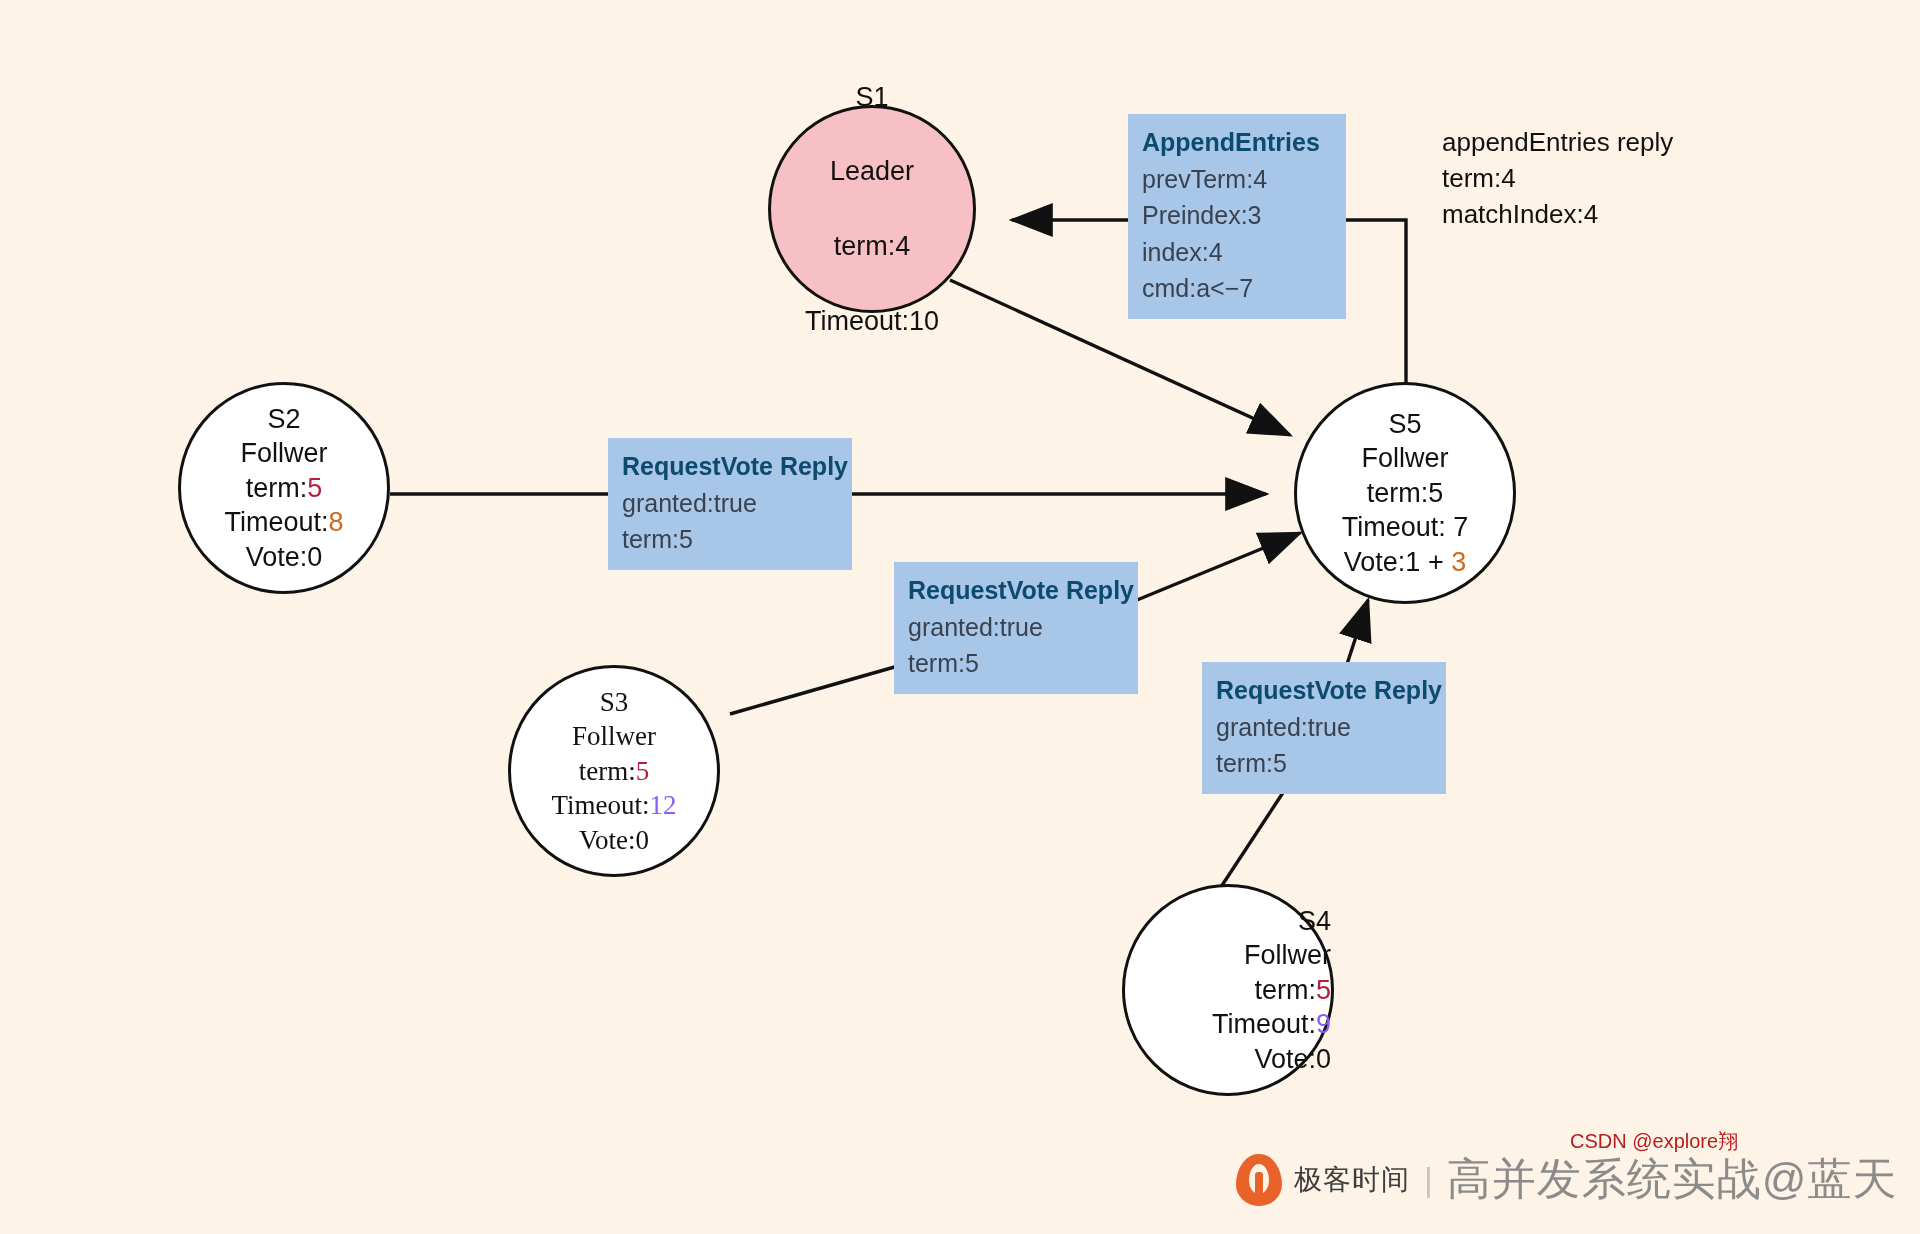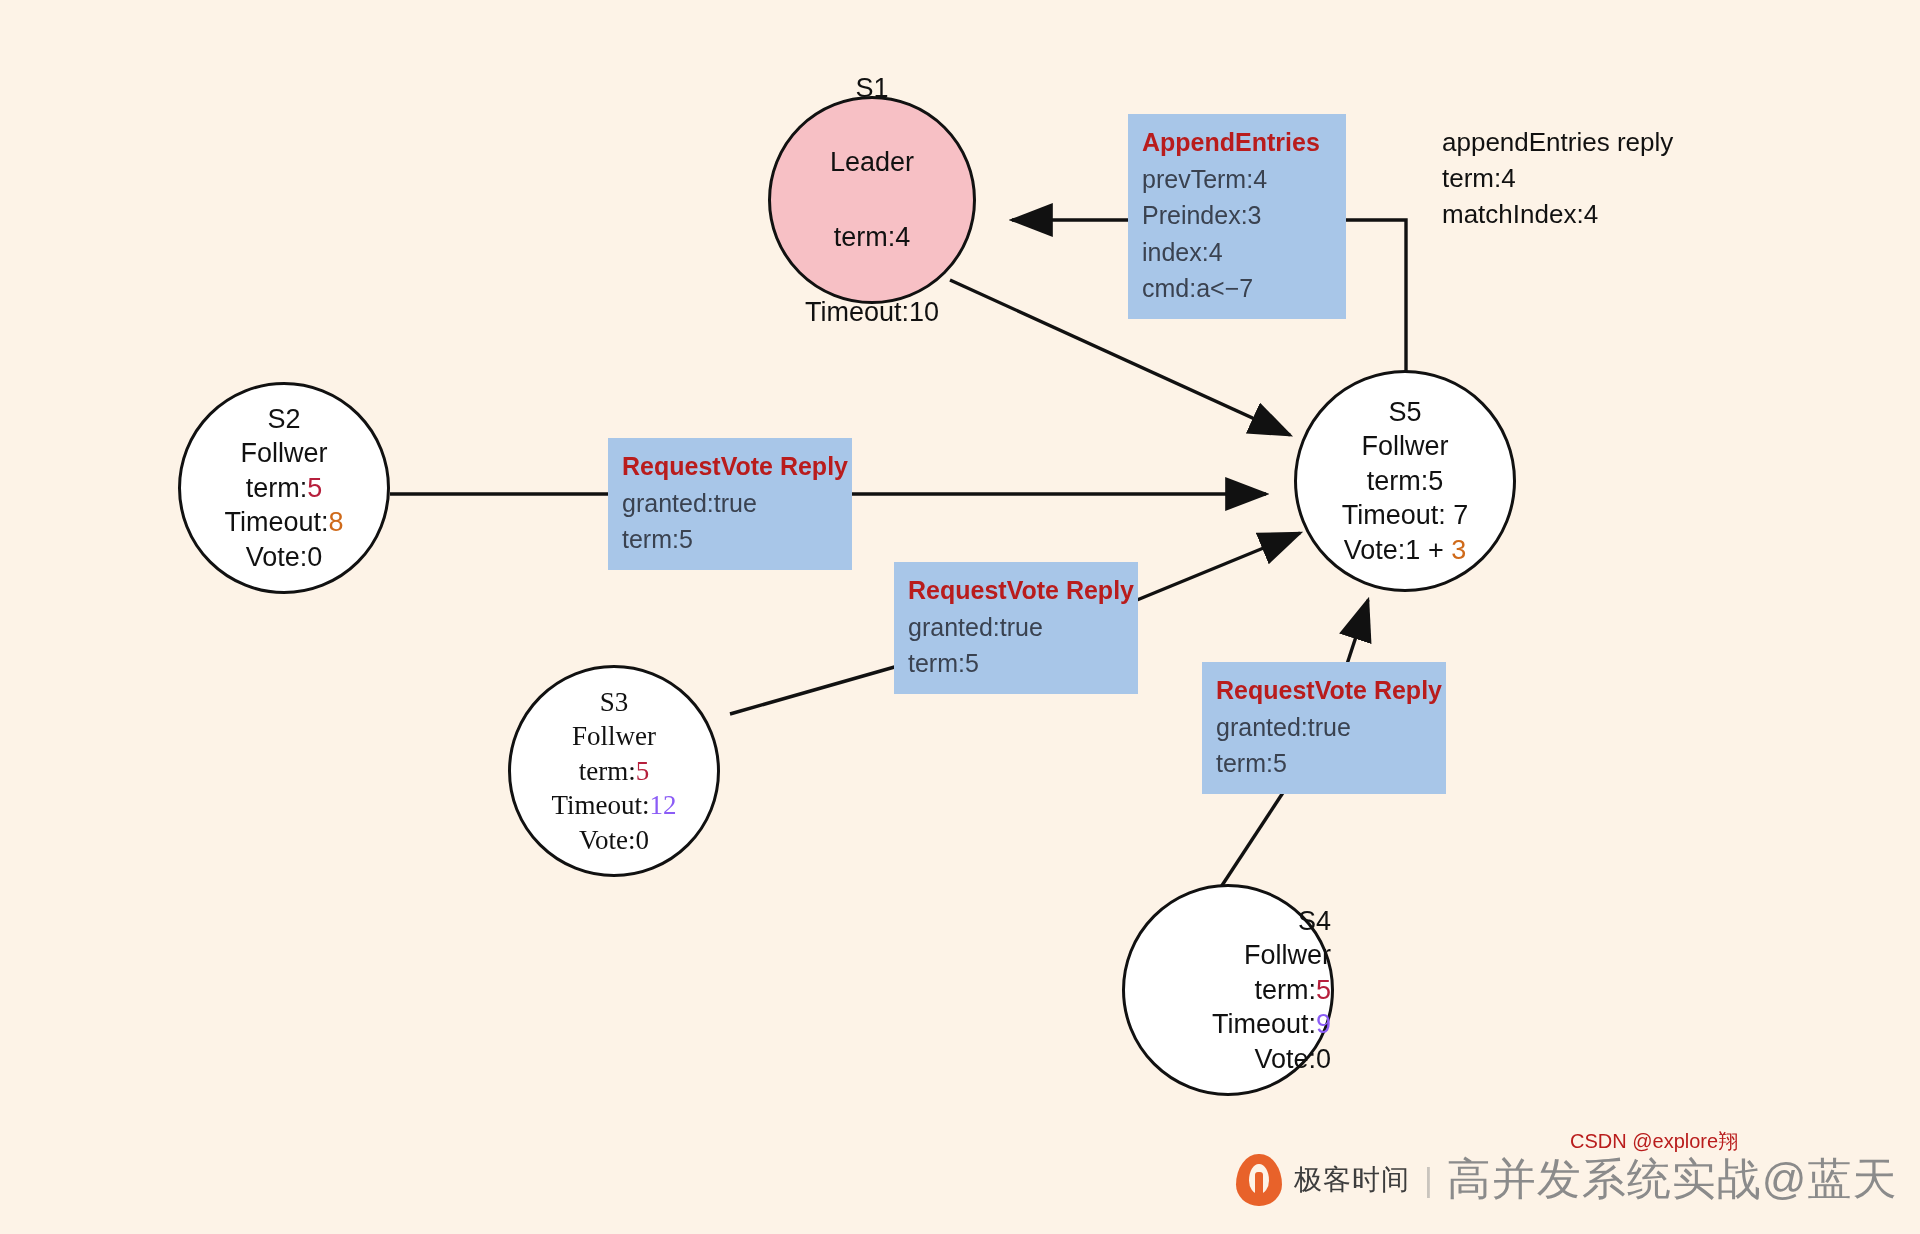--- a/index.html
+++ b/index.html
@@ -41,21 +41,21 @@
   .msgbox{
     position:absolute;
     background:#a8c6e8;
     box-sizing:border-box;
     padding:10px 14px 12px 14px;
     color:#3a4250;
     font-size:25px;
     line-height:1.46;
     white-space:nowrap;
   }
-  .msgbox .hd{font-weight:bold;color:#b91c1c;}
+  .msgbox .hd{font-weight:bold;color:#0c4a6e;}
 
   .plainbox{
     position:absolute;
     color:#111;
     font-size:26px;
     line-height:1.38;
     white-space:nowrap;
   }
   .plainbox .hd{font-weight:normal;}
   .xmark{
@@ -110,21 +110,21 @@
 
     <path d="M 390,494 L 1266,494" stroke="#111" stroke-width="3.4" fill="none" marker-end="url(#ah)"></path>
 
     <path d="M 730,714 L 898,666" stroke="#111" stroke-width="3.4" fill="none"></path>
     <path d="M 1137,600 L 1300,533" stroke="#111" stroke-width="3.4" fill="none" marker-end="url(#ah)"></path>
 
     <path d="M 1219,890 L 1290,782" stroke="#111" stroke-width="3.4" fill="none"></path>
     <path d="M 1330,716 L 1368,600" stroke="#111" stroke-width="3.4" fill="none" marker-end="url(#ah)"></path>
   </svg>
 
-  <div class="node leader" style="left:768px;top:96px;width:208px;height:208px;gap:40px;">
+  <div class="node leader" style="left:768px;top:105px;width:208px;height:208px;gap:40px;">
     <div class="line">S1</div>
     <div class="line">Leader</div>
     <div class="line"><span>term:</span><span>4</span></div>
     <div class="line"><span>Timeout:</span><span>10</span></div>
   </div>
 
   <div class="node" style="left:178px;top:382px;width:212px;height:212px;">
     <div class="line">S2</div>
     <div class="line">Follwer</div>
     <div class="line"><span>term:</span><span class="num-red">5</span></div>
@@ -141,21 +141,21 @@
   </div>
 
   <div class="node" style="left:1122px;top:884px;width:212px;height:212px;align-items:flex-end;">
     <div class="line">S4</div>
     <div class="line">Follwer</div>
     <div class="line"><span>term:</span><span class="num-red">5</span></div>
     <div class="line green"><span>Timeout:</span><span class="num-red">9</span></div>
     <div class="line green"><span>Vote:</span><span>0</span></div>
   </div>
 
-  <div class="node" style="left:1294px;top:370px;width:222px;height:222px;">
+  <div class="node" style="left:1294px;top:382px;width:222px;height:222px;">
     <div class="line">S5</div>
     <div class="line">Follwer</div>
     <div class="line"><span>term:</span><span>5</span></div>
     <div class="line green"><span>Timeout: </span><span>7</span></div>
     <div class="line green"><span>Vote:</span><span>1</span><span> + </span><span class="num-orange">3</span></div>
   </div>
 
   <div class="msgbox" style="left:1128px;top:114px;width:218px;">
     <div class="hd">AppendEntries</div>
     <div>prevTerm:4</div>

